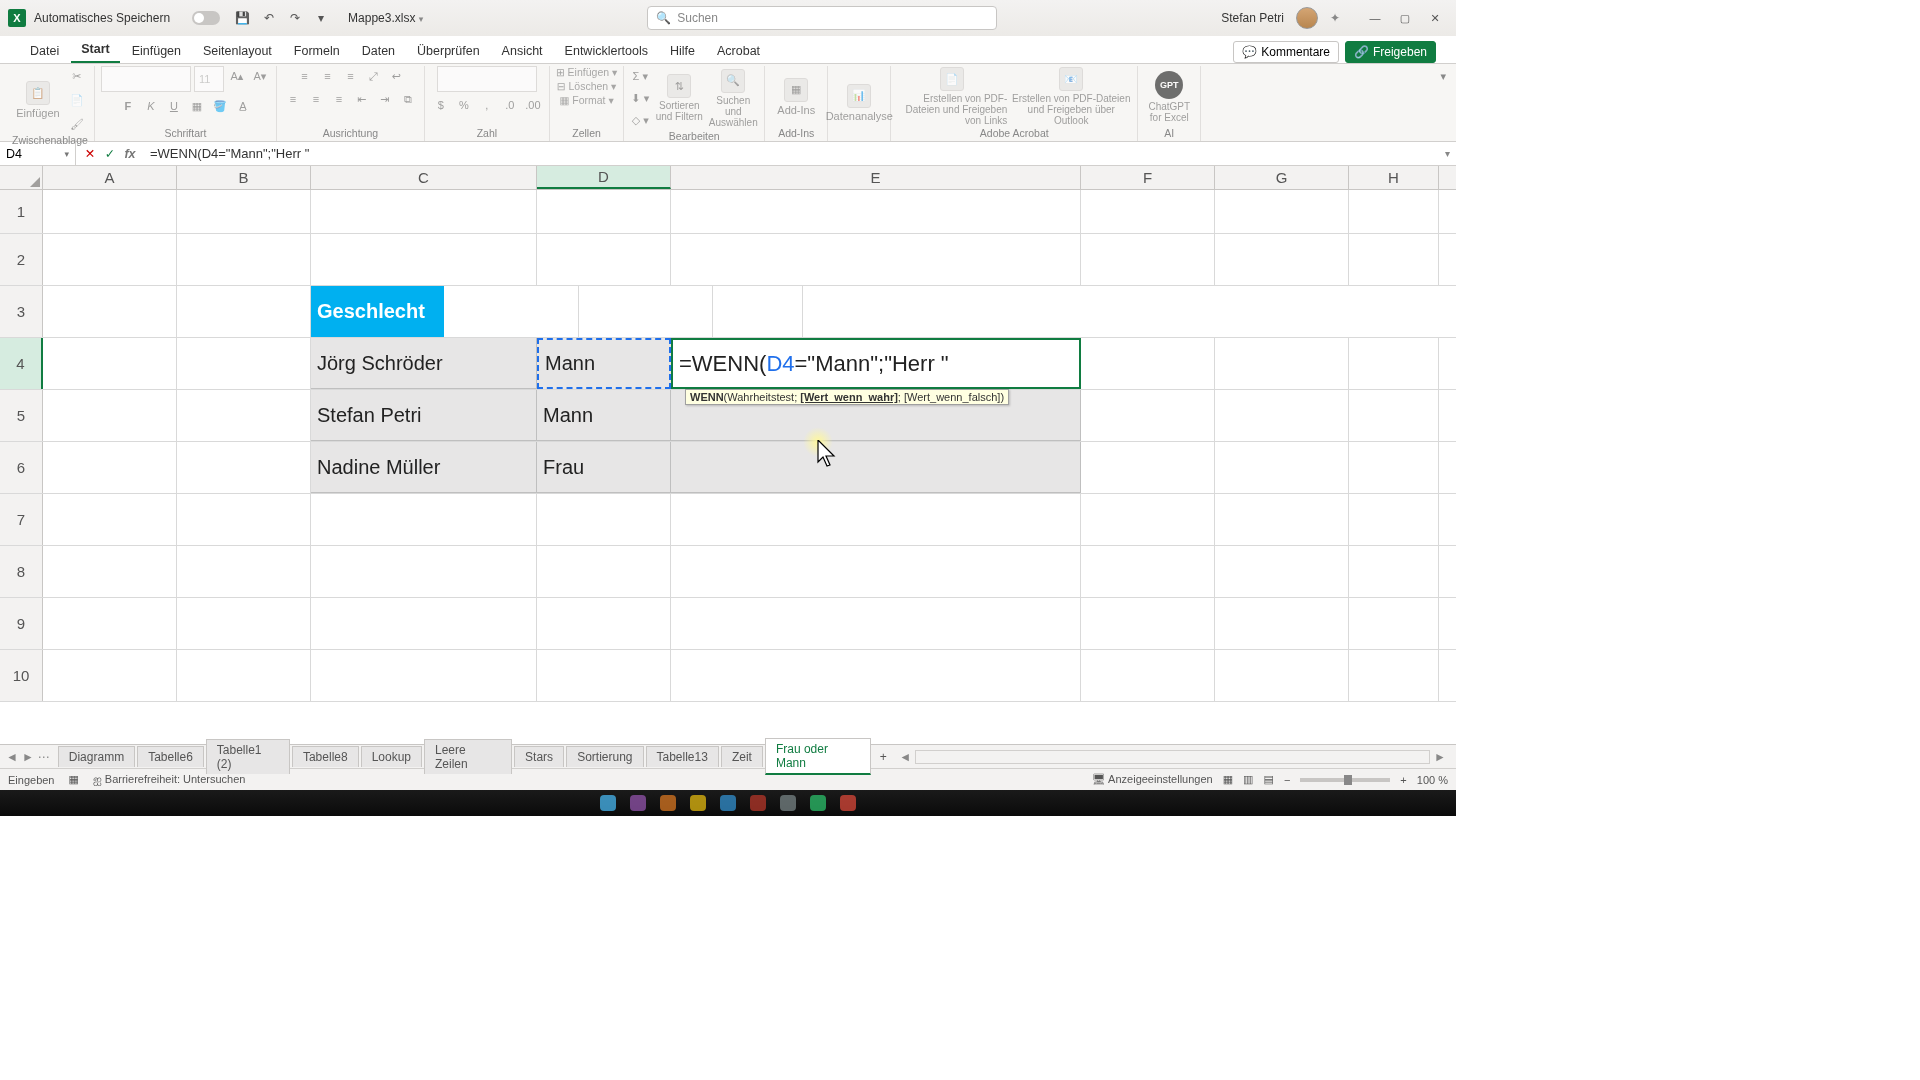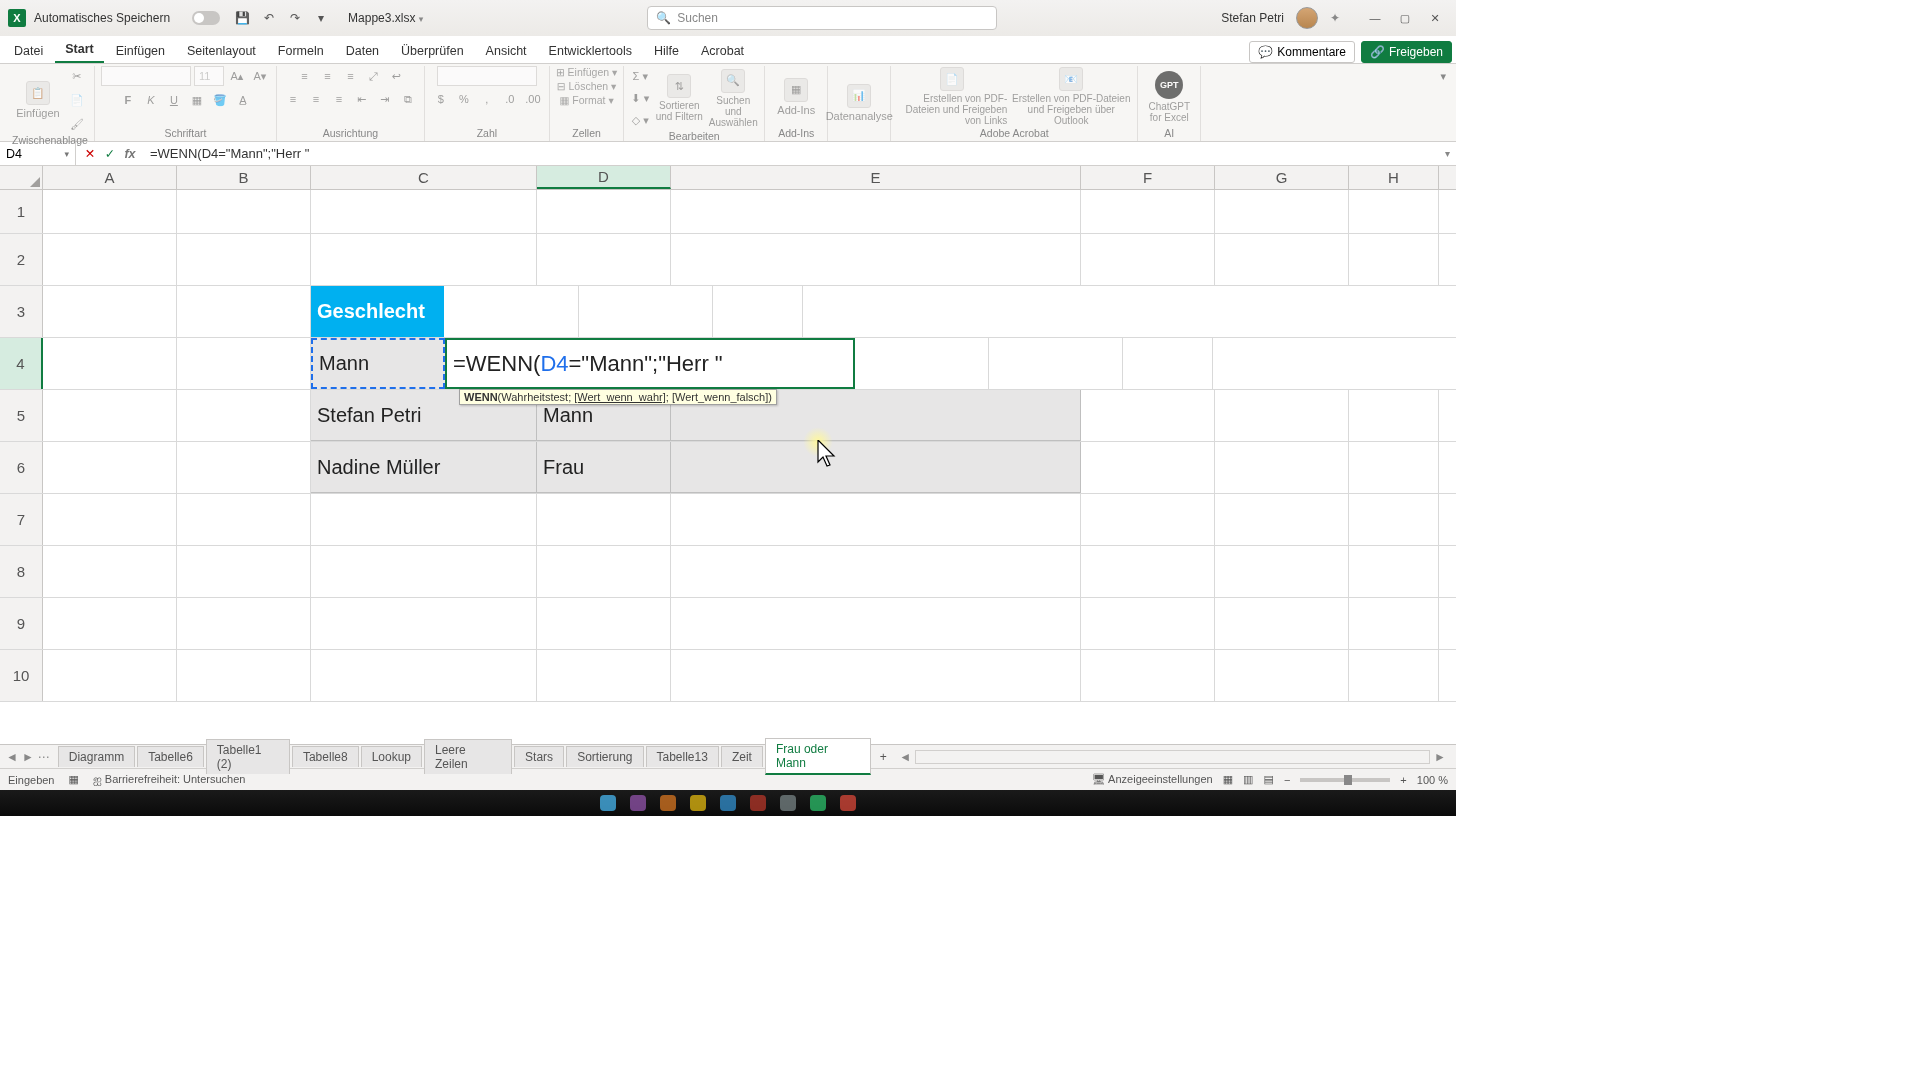--- a/index.html
+++ b/index.html
@@ -14,38 +14,38 @@
 .titlebar .qat { display:flex; gap:8px; margin-left:14px; align-items:center; }
 .qat-btn { width:18px; height:18px; display:flex; align-items:center; justify-content:center; color:#555; }
 .titlebar .filename { margin-left:18px; color:#333; }
 .titlebar .search { flex:0 0 350px; margin-left:auto; margin-right:auto; height:24px; background:#fff; border:1px solid #c8c6c4; border-radius:4px; display:flex; align-items:center; padding:0 8px; color:#888; gap:6px; }
 .titlebar .right { display:flex; align-items:center; gap:12px; }
 .avatar { width:22px; height:22px; border-radius:50%; background:linear-gradient(#d4a574,#b8864f); border:1px solid #999; }
 .win-btns { display:flex; gap:4px; margin-left:10px; }
 .win-btn { width:26px; height:20px; display:flex; align-items:center; justify-content:center; color:#555; font-size:11px; }
 
 
-.tabs { height:28px; display:flex; align-items:end; padding:0 4px; border-bottom:1px solid #d1cfcd; gap:2px; font-size:12.5px; }
+.tabs { height:28px; display:flex; align-items:end; padding:0 20px; border-bottom:1px solid #d1cfcd; gap:2px; font-size:12.5px; }
 .tab { padding:5px 10px; cursor:pointer; color:#333; }
 .tab.active { border-bottom:2px solid #107c41; font-weight:600; }
 .tabs .right-actions { margin-left:auto; display:flex; gap:6px; align-items:center; }
 .rb-action { display:flex; align-items:center; gap:4px; padding:3px 8px; border:1px solid #c8c6c4; border-radius:3px; font-size:12px; background:#fff; }
 .rb-share { background:#107c41; color:#fff; border-color:#107c41; }
 
 
 .ribbon { height:78px; background:#f7f6f4; border-bottom:1px solid #d1cfcd; display:flex; padding:2px 6px 0; font-size:11px; color:#666; }
 .rgroup { display:flex; flex-direction:column; align-items:center; padding:0 6px; border-right:1px solid #e1dfdd; }
 .rgroup:last-child { border-right:none; }
 .rgroup .controls { display:flex; align-items:center; gap:4px; flex:1; opacity:.55; }
 .rgroup .lbl { font-size:10.5px; color:#888; padding-bottom:2px; }
 .rbtn { min-width:20px; height:20px; border:1px solid transparent; display:flex; align-items:center; justify-content:center; font-size:11px; color:#555; }
 .big-btn { display:flex; flex-direction:column; align-items:center; justify-content:center; width:50px; gap:2px; color:#555; }
 .big-btn .ico { width:24px; height:24px; background:#e1dfdd; border:1px solid #c8c6c4; border-radius:3px; display:flex; align-items:center; justify-content:center; }
 .font-box { display:flex; flex-direction:column; gap:3px; }
-.combo { height:20px; border:1px solid #c8c6c4; background:#fff; padding:0 4px; display:flex; align-items:center; font-size:11px; color:#aaa;text-align:right; }
+.combo { height:26px; border:1px solid #c8c6c4; background:#fff; padding:0 4px; display:flex; align-items:center; font-size:11px; color:#aaa;text-align:right; }
 .gpt-badge { width:28px; height:28px; border-radius:50%; background:#000; color:#fff; display:flex; align-items:center; justify-content:center; font-size:9px; font-weight:bold; }
 
 
 .fbar { height:24px; display:flex; align-items:center; border-bottom:1px solid #d1cfcd; font-size:12.5px; }
 .namebox { width:76px; height:100%; border-right:1px solid #d1cfcd; display:flex; align-items:center; padding:0 6px; justify-content:space-between; }
 .namebox .arrow { font-size:9px; color:#777; }
 .fx-btns { display:flex; align-items:center; gap:4px; padding:0 6px; color:#777; }
 .fx-btns span { width:16px; text-align:center; }
 .fx-btns .fx { font-style:italic; font-weight:bold; }
 .formula-input { flex:1; padding:0 6px; color:#333; font-size:13px; }
@@ -72,21 +72,21 @@
 .data-cell { background:#e7e6e6; border-right:1px solid #bfbfbf; border-bottom:1px solid #bfbfbf; }
 .ref-cell { border:2px dashed #1f6feb; }
 
 
 .editing { background:#fff !important; border:2px solid #107c41 !important; position:relative; font-size:22px; }
 .editing .f-tok-ref { color:#1f6feb; }
 
 
 .fn-tip { position:absolute; top:100%; left:12px; margin-top:2px; background:#ffffe1; border:1px solid #a0a0a0; font-size:11px; padding:1px 4px; white-space:nowrap; color:#333; box-shadow:1px 1px 2px rgba(0,0,0,.2); z-index:10; }
 .fn-tip b { font-weight:bold; }
-.fn-tip .active-arg { font-weight:normal; text-decoration:underline;margin-top:28px; }
+.fn-tip .active-arg { font-weight:bold; text-decoration:underline;margin-top:28px; }
 
 
 .cursor { position:absolute; left:818px; top:252px; z-index:20; pointer-events:none; }
 .cursor::before { content:""; position:absolute; width:30px; height:30px; background:radial-gradient(circle,#fff89a 0%,rgba(255,248,154,0) 70%); border-radius:50%; left:-15px; top:-15px; }
 .cursor svg { position:absolute; left:-4px; top:-2px; }
 
 
 .sheet-bar { height:24px; display:flex; align-items:center; border-top:1px solid #c8c6c4; font-size:12px; background:#f3f2f1; padding:0 6px; gap:2px; }
 .sheet-nav { display:flex; gap:4px; color:#888; padding-right:6px; }
 .sheet-tab { padding:3px 10px; background:#e7e6e6; border:1px solid #c8c6c4; border-bottom:none; color:#555; cursor:pointer; }
@@ -358,20 +358,21 @@
       <div class="cell D hdr-cell">Geschlecht</div>
       <div class="cell F"></div>
         <div class="cell G"></div>
         <div class="cell H"></div>
     </div>
 
     <div class="row">
       <div class="rh sel-row">4</div>
       <div class="cell A"></div>
         <div class="cell B"></div>
+      <div class="cell C data-cell">Jörg Schröder</div>
       <div class="cell D data-cell ref-cell">Mann</div>
       <div class="cell E data-cell editing">
         <span>=WENN(</span>
           <span class="f-tok-ref">D4</span>
           <span>="Mann";"Herr "</span>
         <div class="fn-tip">
           <b>WENN</b>(<span>Wahrheitstest</span>; <span class="active-arg">[Wert_wenn_wahr]</span>; <span>[Wert_wenn_falsch]</span>)
         </div>
       </div>
       <div class="cell F"></div>

